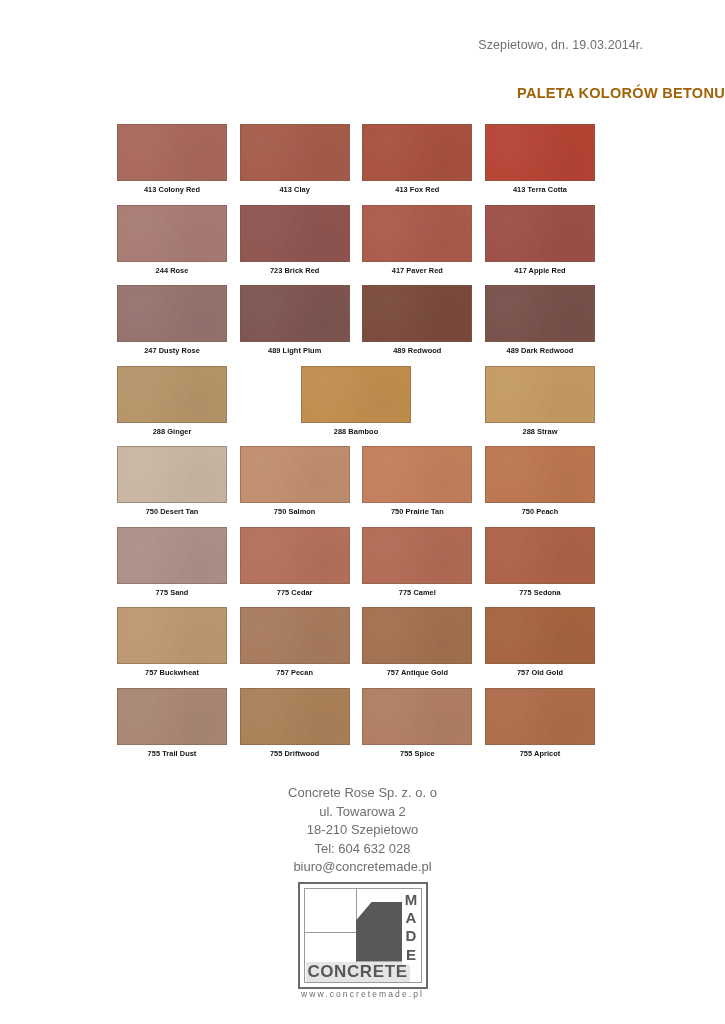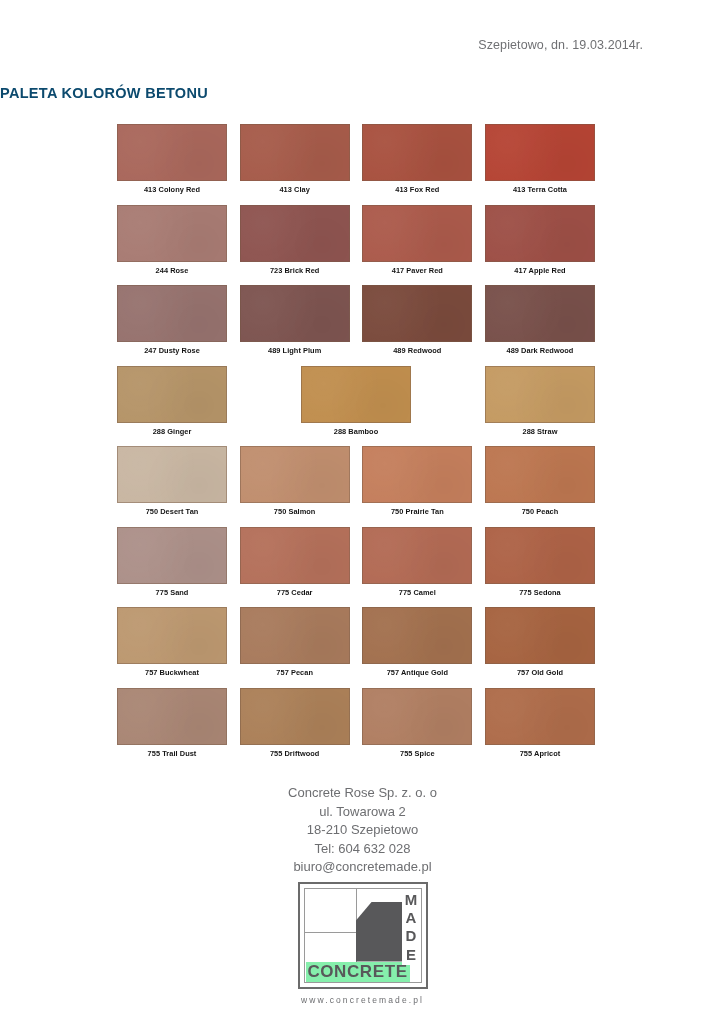--- a/index.html
+++ b/index.html
@@ -29,25 +29,25 @@
     font-size: 12.5px;
     color: #6f7073;
     letter-spacing: 0.1px;
     white-space: nowrap;
   }
   .doc-title {
     position: absolute;
     top: 85px;
     left: 0;
     width: 725px;
-    text-align: left;
+    text-align: right;
     font-size: 14.5px;
     font-weight: bold;
     letter-spacing: 0.3px;
-    color: #0c4a6e;
+    color: #a16207;
   }
   
   .palette {
     position: absolute;
     top: 124px;
     left: 117px;
     width: 478px;
   }
   .swatch-row {
     display: flex;
@@ -149,42 +149,41 @@
     bottom: 5px;
     width: 104px;
     height: 20px;
     display: flex;
     align-items: center;
     justify-content: center;
     font-size: 17px;
     font-weight: bold;
     letter-spacing: 0.6px;
     color: #58585a;
-    background: #86efac;
+    background: #e5e5e5;
     font-family: "Liberation Sans", sans-serif;
   }
   .logo-made {
     position: absolute;
     right: 5px;
     top: 5px;
     width: 19px;
     height: 76px;
     display: flex;
     align-items: center;
     justify-content: center;
     background: #ffffff;
     color: #58585a;
     font-size: 15px;
     font-weight: bold;
     letter-spacing: 1.2px;
     writing-mode: vertical-rl;
     text-orientation: upright;
   }
   .logo-url {
-    margin-top: 6px;
     font-size: 8.5px;
     letter-spacing: 2.1px;
     color: #6d6e71;
   }
 </style>
 </head>
 <body>
 
 <div class="page">
 

